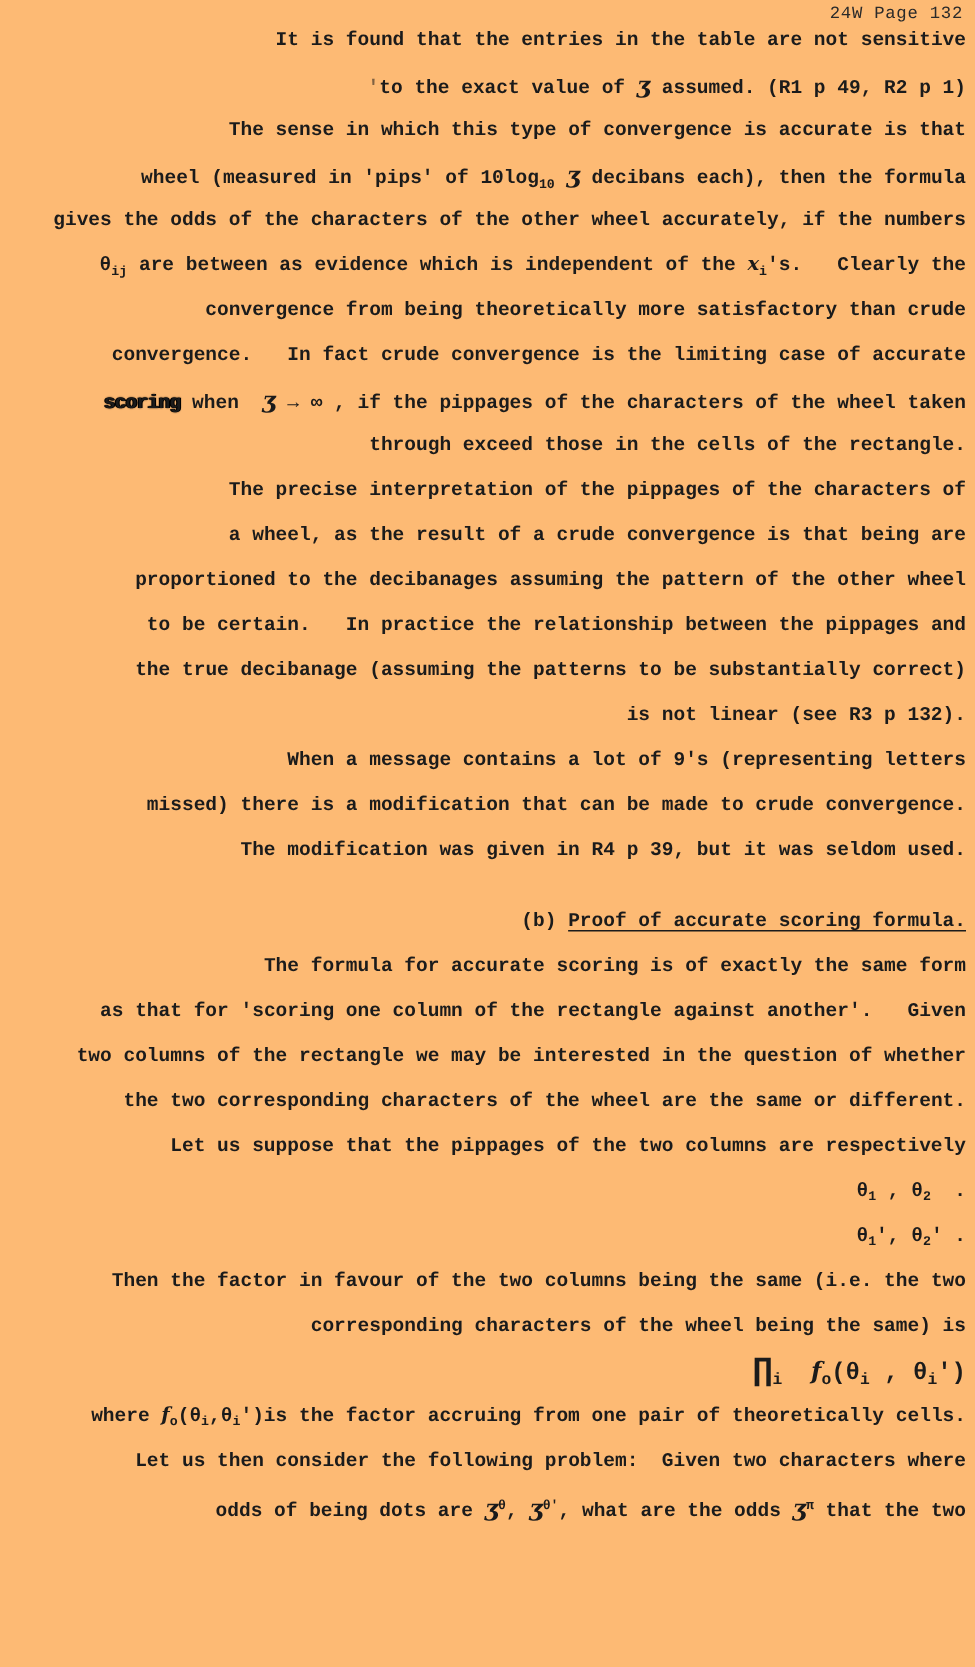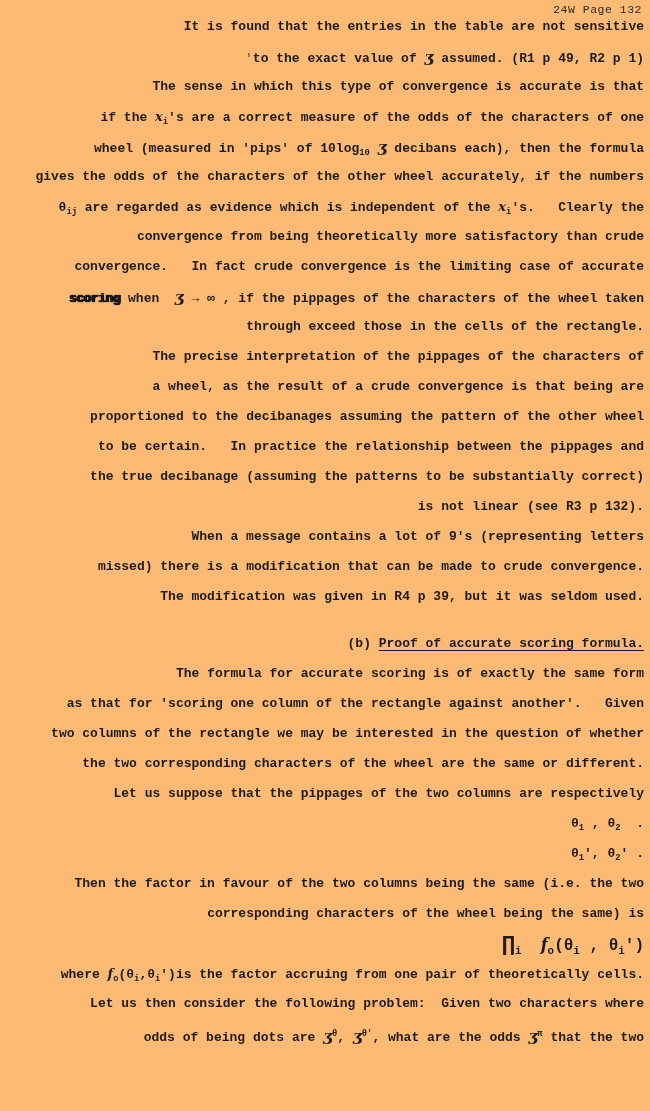--- a/index.html
+++ b/index.html
@@ -48,24 +48,23 @@
 </style>
 </head>
 <body>
 
 <div class="page">
   <div class="page-header">24W Page 132</div>
   <div class="textblock">
       <div class="line" style="padding-left: 95px;"><span>It is found that the entries in the table are not sensitive</span></div>
       <div class="line"><span class="faint">'</span><span>to the exact value of </span><span class="zeta">ʒ</span><span> assumed. (R1 p 49, R2 p 1)</span></div>
       <div class="line" style="padding-left: 95px;"><span>The sense in which this type of convergence is accurate is that</span></div>
-      <div class="line"><span>if the </span><span class="it">x</span><span class="sub">i</span><span>'s are a correct measure of the odds of the characters of one</span></div>
       <div class="line"><span>wheel (measured in 'pips' of 10log</span><span class="sub">10</span><span> </span><span class="zeta">ʒ</span><span> decibans each), then the formula</span></div>
       <div class="line"><span>gives the odds of the characters of the other wheel accurately, if the numbers</span></div>
-      <div class="line" style="padding-left: 8px;"><span>θ</span><span class="sub">ij</span><span> are regarded as evidence which is independent of the </span><span class="it">x</span><span class="sub">i</span><span>'s.   Clearly the</span></div>
+      <div class="line" style="padding-left: 8px;"><span>θ</span><span class="sub">ij</span><span> are between as evidence which is independent of the </span><span class="it">x</span><span class="sub">i</span><span>'s.   Clearly the</span></div>
       <div class="line"><span>convergence from being theoretically more satisfactory than crude</span></div>
       <div class="line"><span>convergence.   In fact crude convergence is the limiting case of accurate</span></div>
       <div class="line"><span class="smudge">scoring</span><span> when  </span><span class="zeta">ʒ</span><span> → ∞ , if the pippages of the characters of the wheel taken</span></div>
       <div class="line"><span>through exceed those in the cells of the rectangle.</span></div>
       <div class="line" style="padding-left: 95px;"><span>The precise interpretation of the pippages of the characters of</span></div>
       <div class="line"><span>a wheel, as the result of a crude convergence is that being are</span></div>
       <div class="line"><span>proportioned to the decibanages assuming the pattern of the other wheel</span></div>
       <div class="line"><span>to be certain.   In practice the relationship between the pippages and</span></div>
       <div class="line"><span>the true decibanage (assuming the patterns to be substantially correct)</span></div>
       <div class="line"><span>is not linear (see R3 p 132).</span></div>

